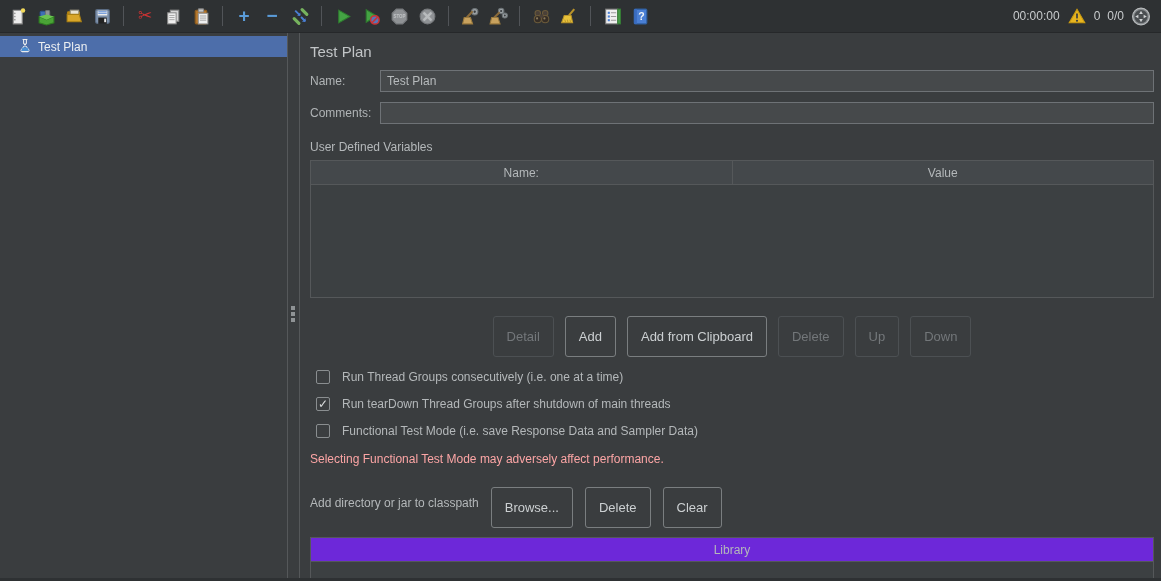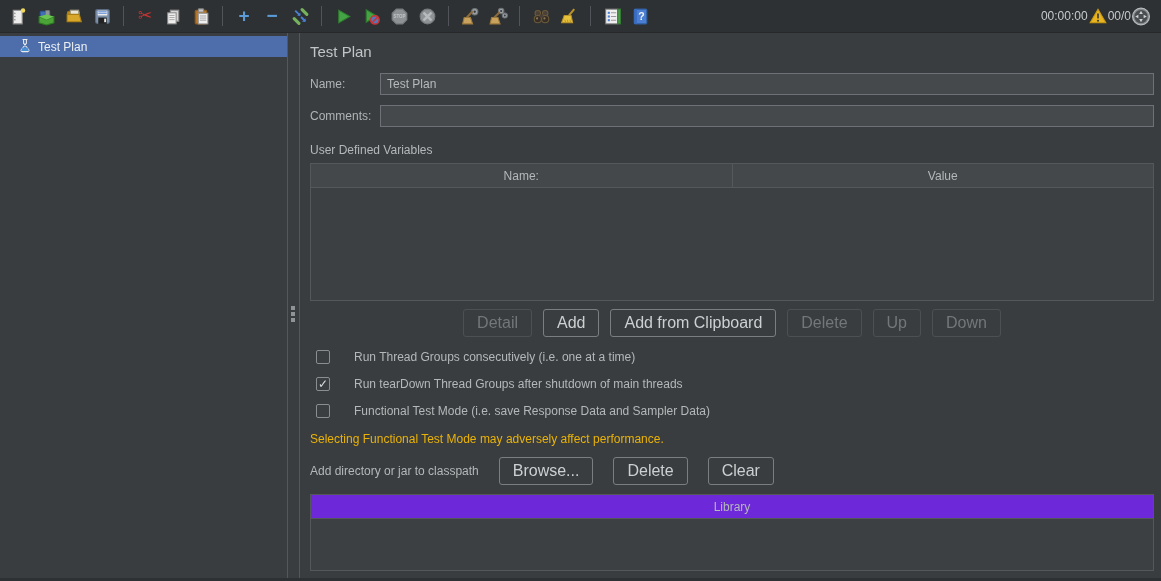--- a/index.html
+++ b/index.html
@@ -14,21 +14,21 @@
     height:33px; flex:0 0 33px; background:#2e3133;
     border-bottom:1px solid #26282a;
     display:flex; align-items:center; padding:0 8px; gap:8px;
   }
   .tbtn { width:20px; height:20px; display:flex; align-items:center; justify-content:center; cursor:default; }
   .tbtn svg { display:block; }
   .tsep { width:1px; height:20px; background:#515458; margin:0 3px; flex:0 0 1px; }
   .glyph { font-size:19px; font-weight:bold; color:#5a9bd8; line-height:20px; }
   .scissors { font-size:17px; color:#cc3333; line-height:20px; }
   .toolbar .spacer { flex:1; }
-  .status { display:flex; align-items:center; color:#c8cbcd; padding-right:2px; }
+  .status { display:flex; align-items:center; gap:7px; color:#c8cbcd; padding-right:2px; }
   
   .bodyrow { flex:1; display:flex; min-height:0; }
   .tree {
     width:288px; flex:0 0 288px; background:#3a3d3f;
     border-right:1px solid #55585a; padding-top:3px;
   }
   .tree-row {
     height:21px; display:flex; align-items:center; gap:6px;
     padding-left:18px; color:#eceff1;
   }
@@ -53,36 +53,36 @@
   .udv-table { margin-top:6px; border:1px solid #55585a; }
   .thead { display:flex; height:24px; background:#44484b; border-bottom:1px solid #55585a; }
   .thcell {
     flex:1; display:flex; align-items:center; justify-content:center;
     color:#b4b8ba;
   }
   .thcell + .thcell { border-left:1px solid #55585a; }
   .tbody { height:112px; background:#3c4042; }
   .btnrow { display:flex; justify-content:center; gap:11px; margin-top:8px; }
   .btn {
-    height:28px; padding:0 13px; background:transparent;
+    height:41px; padding:0 13px; background:transparent;
     border:1px solid #7a7e80; border-radius:3px;
-    color:#ccd0d2; font-family:"Liberation Sans", sans-serif; font-size:16px;
-    cursor:default; white-space:nowrap;
+    color:#ccd0d2; font-family:"Liberation Sans", sans-serif; font-size:13px;
+    cursor:default; white-space:nowrap;margin-top:10px;
   }
   .btn.disabled { color:#73777a; border-color:#4c5053; }
-  .cbrow { display:flex; align-items:center; gap:24px; margin-top:13px; padding-left:6px; }
+  .cbrow { display:flex; align-items:center; gap:12px; margin-top:13px; padding-left:6px; }
   .cbrow:first-of-type { margin-top:18px; }
   .cbox {
     width:14px; height:14px; flex:0 0 14px; background:#3b3e40;
     border:1px solid #8a8e90; border-radius:2px;
     display:flex; align-items:center; justify-content:center;
     color:#d8dadb; font-size:12px; line-height:12px;
   }
-  .note { margin-top:14px; color:#eab308; }
-  .cprow { display:flex; align-items:center; gap:20px; margin-top:11px; }
+  .note { margin-top:14px; color:#fca5a5; }
+  .cprow { display:flex; align-items:center; gap:12px; margin-top:11px; }
   .lib-table { margin-top:9px; border:1px solid #55585a; }
   .lib-head {
     height:24px; background:#6d28d9; border-bottom:1px solid #55585a;
     display:flex; align-items:center; justify-content:center; color:#b4b8ba;
   }
   .lib-body { height:51px; background:#3c4042; }
   .bottom-edge { height:3px; flex:0 0 3px; background:#2e3133; }
 </style>
 </head>
 <body>

